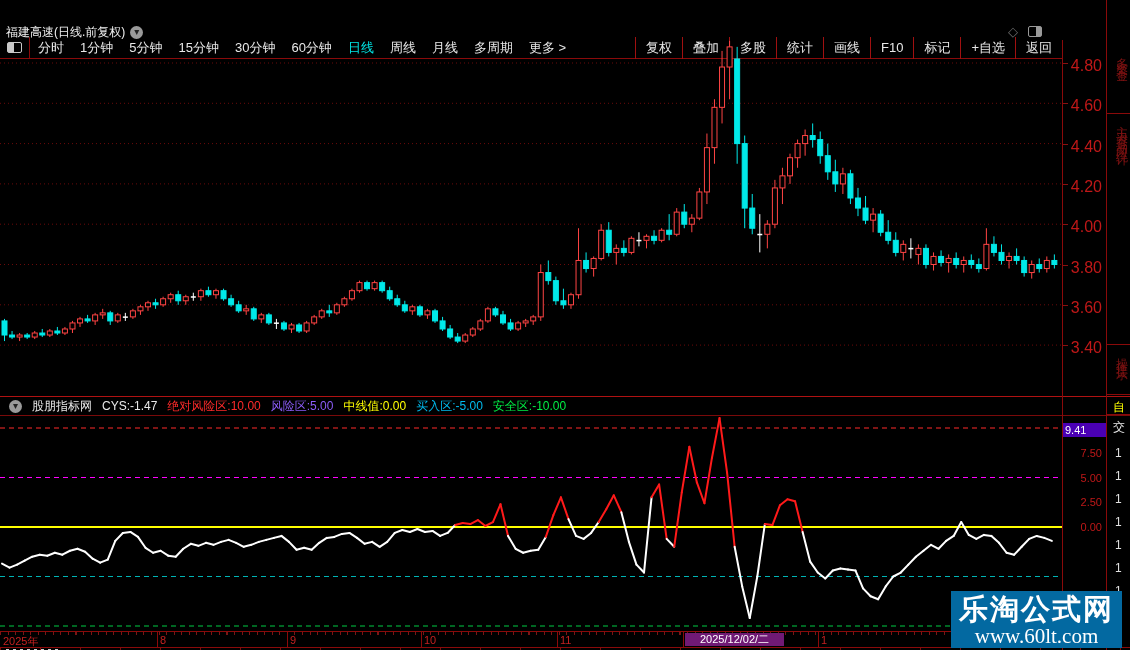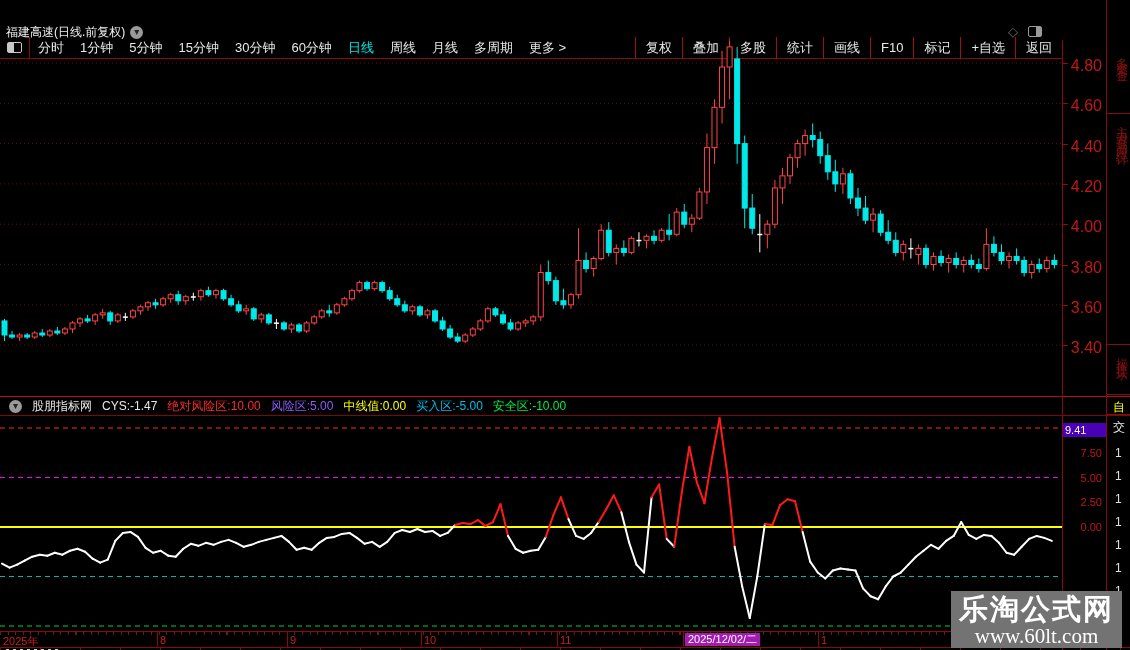--- a/index.html
+++ b/index.html
@@ -41,37 +41,37 @@
   .itick{position:absolute;right:4px;}
   #ind-current{position:absolute;left:0;top:6px;width:43px;height:14px;background:#4a00b4;color:#fff;
                font-size:11px;line-height:14px;padding-left:2px;}
   
   #xaxis{position:absolute;left:0;top:631px;width:1024px;height:15px;border-top:1px solid #8a0a0a;
          font-size:11px;color:#c42020;}
   #xaxis .minor-ticks{position:absolute;left:0;top:0;width:100%;height:3px;
          background:repeating-linear-gradient(90deg,#7a1515 0 1px,transparent 1px 7.55px);}
   .xlabel{position:absolute;top:2px;}
   .xbound{position:absolute;top:0;width:1px;height:15px;background:#8a0a0a;}
-  #date-highlight{position:absolute;top:1px;height:13px;background:#a21caf;color:#fff;
-                  font-size:11px;line-height:13px;padding:0 3px;white-space:nowrap;}
+  #date-highlight{position:absolute;top:1px;height:13px;background:#701a75;color:#fff;
+                  font-size:11px;line-height:13px;padding:0 15px;white-space:nowrap;}
   
   #bottom-strip{position:absolute;left:0;top:647px;width:1130px;height:3px;border-top:1px solid #8a0a0a;
          background:repeating-linear-gradient(90deg,#7a0f0f 0 1px,transparent 1px 40px);}
   #bottom-strip .smudge{position:absolute;left:6px;top:1px;width:52px;height:2px;
          background:repeating-linear-gradient(90deg,#cfcfcf 0 3px,transparent 3px 7px);}
   
   .vline{position:absolute;width:1px;background:#8a0a0a;}
   
   #right-strip{position:absolute;left:1107px;top:0;width:23px;height:650px;overflow:hidden;}
   .rs-section{position:absolute;left:6px;writing-mode:vertical-rl;text-orientation:upright;
               font-size:12px;letter-spacing:4px;overflow:hidden;white-space:nowrap;}
   .rs-div{position:absolute;left:0;width:23px;height:1px;background:#8a0a0a;}
   .rs-one{position:absolute;left:8px;color:#e0e0e0;font-size:12px;}
   
-  #watermark{position:absolute;right:8px;bottom:2px;background:#737373;text-align:center;
+  #watermark{position:absolute;right:8px;bottom:2px;background:#0369a1;text-align:center;
              padding:2px 8px 0 8px;z-index:30;}
   #wm1{font-size:29px;font-weight:bold;color:#fff;letter-spacing:2px;line-height:32px;}
   #wm2{font-family:"Liberation Serif","DejaVu Serif",serif;font-size:21px;font-weight:normal;color:#fff;line-height:23px;}
 </style>
 </head>
 <body>
 
 <div id="app">
 
   <div id="topbar">

